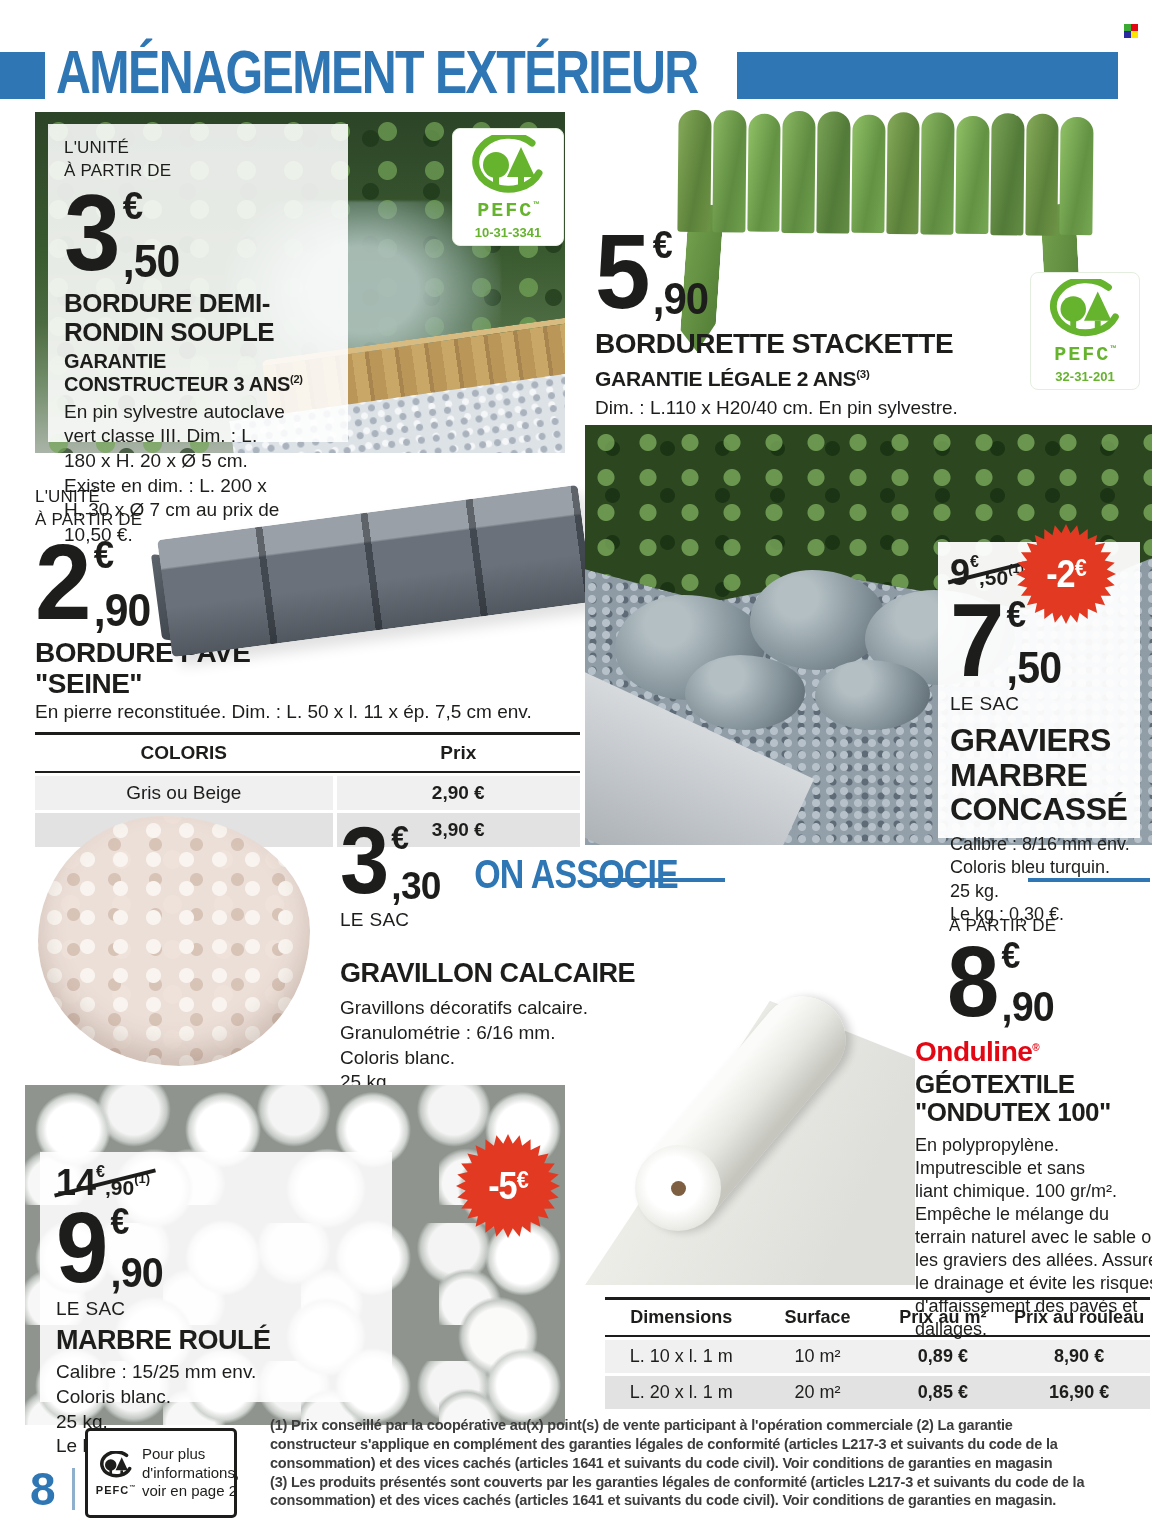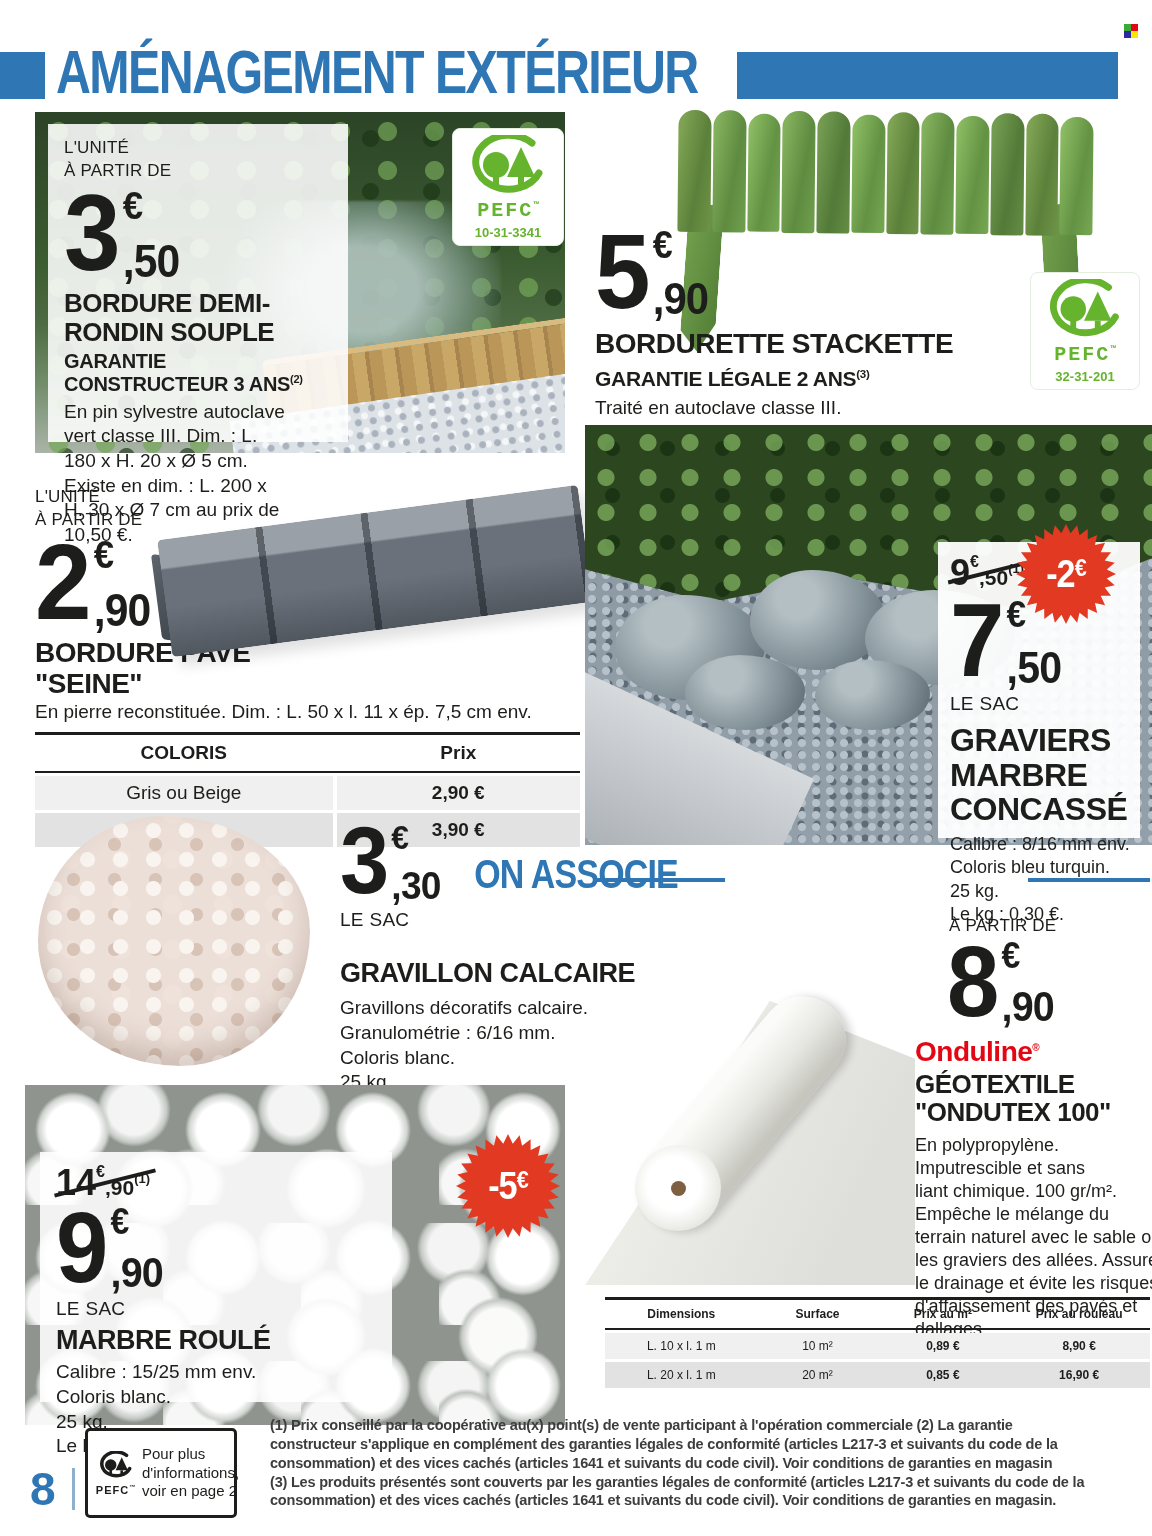--- a/index.html
+++ b/index.html
@@ -280,20 +280,21 @@
       <span class="p-col">
         <span class="p-eur">€</span>
         <span class="p-cents">,90</span>
       </span>
     </div>
     <div class="ptitle" style="margin-top:12px; font-size:28px;">BORDURETTE STACKETTE</div>
     <div class="warranty" style="margin-top:8px; font-size:21px;">
       <span>GARANTIE LÉGALE 2 ANS</span><sup>(3)</sup>
     </div>
     <div class="desc" style="margin-top:5px;">
+      <div>Dim. : L.110 x H20/40 cm. En pin sylvestre.</div>
       <div>Traité en autoclave classe III.</div>
     </div>
   </div>
   <div class="pefc-badge" style="left:1030px; top:272px; width:110px;">
     <svg viewBox="0 0 100 62" width="98" height="62">
       <path d="M74,8 A33,27 0 1 0 81,38" fill="none" stroke="#66b32e" stroke-width="7" stroke-linecap="round"></path>
       <circle cx="38" cy="30" r="13" fill="#66b32e"></circle>
       <rect x="35" y="38" width="6" height="16" fill="#66b32e"></rect>
       <polygon points="63,12 77,42 49,42" fill="#66b32e"></polygon>
       <rect x="60" y="42" width="6" height="12" fill="#66b32e"></rect>
@@ -432,21 +433,21 @@
       <div>Imputrescible et sans</div>
       <div>liant chimique. 100 gr/m².</div>
       <div>Empêche le mélange du</div>
       <div>terrain naturel avec le sable ou</div>
       <div>les graviers des allées. Assure</div>
       <div>le drainage et évite les risques</div>
       <div>d'affaissement des pavés et</div>
       <div>dallages.</div>
     </div>
   </div>
-  <div class="dtable" style="left:605px; top:1297px; width:545px; font-size:12px;">
+  <div class="dtable" style="left:605px; top:1297px; width:545px; font-size:18px;">
     <div class="t-head">
       <span style="width:28%;">Dimensions</span>
       <span style="width:22%;">Surface</span>
       <span style="width:24%;">Prix au m²</span>
       <span style="width:26%;">Prix au rouleau</span>
     </div>
     <div class="t-row row-a">
       <span style="width:28%;">L. 10 x l. 1 m</span>
       <span style="width:22%;">10 m²</span>
       <span class="val" style="width:24%;">0,89 €</span>

